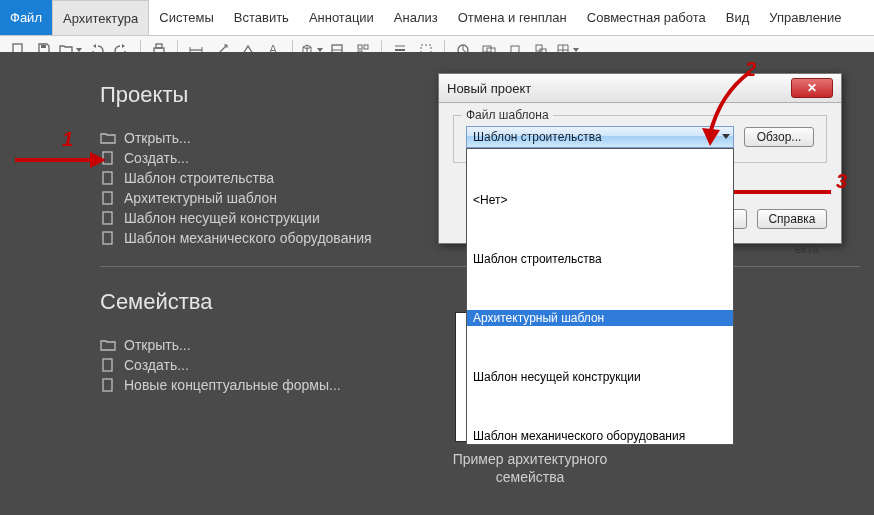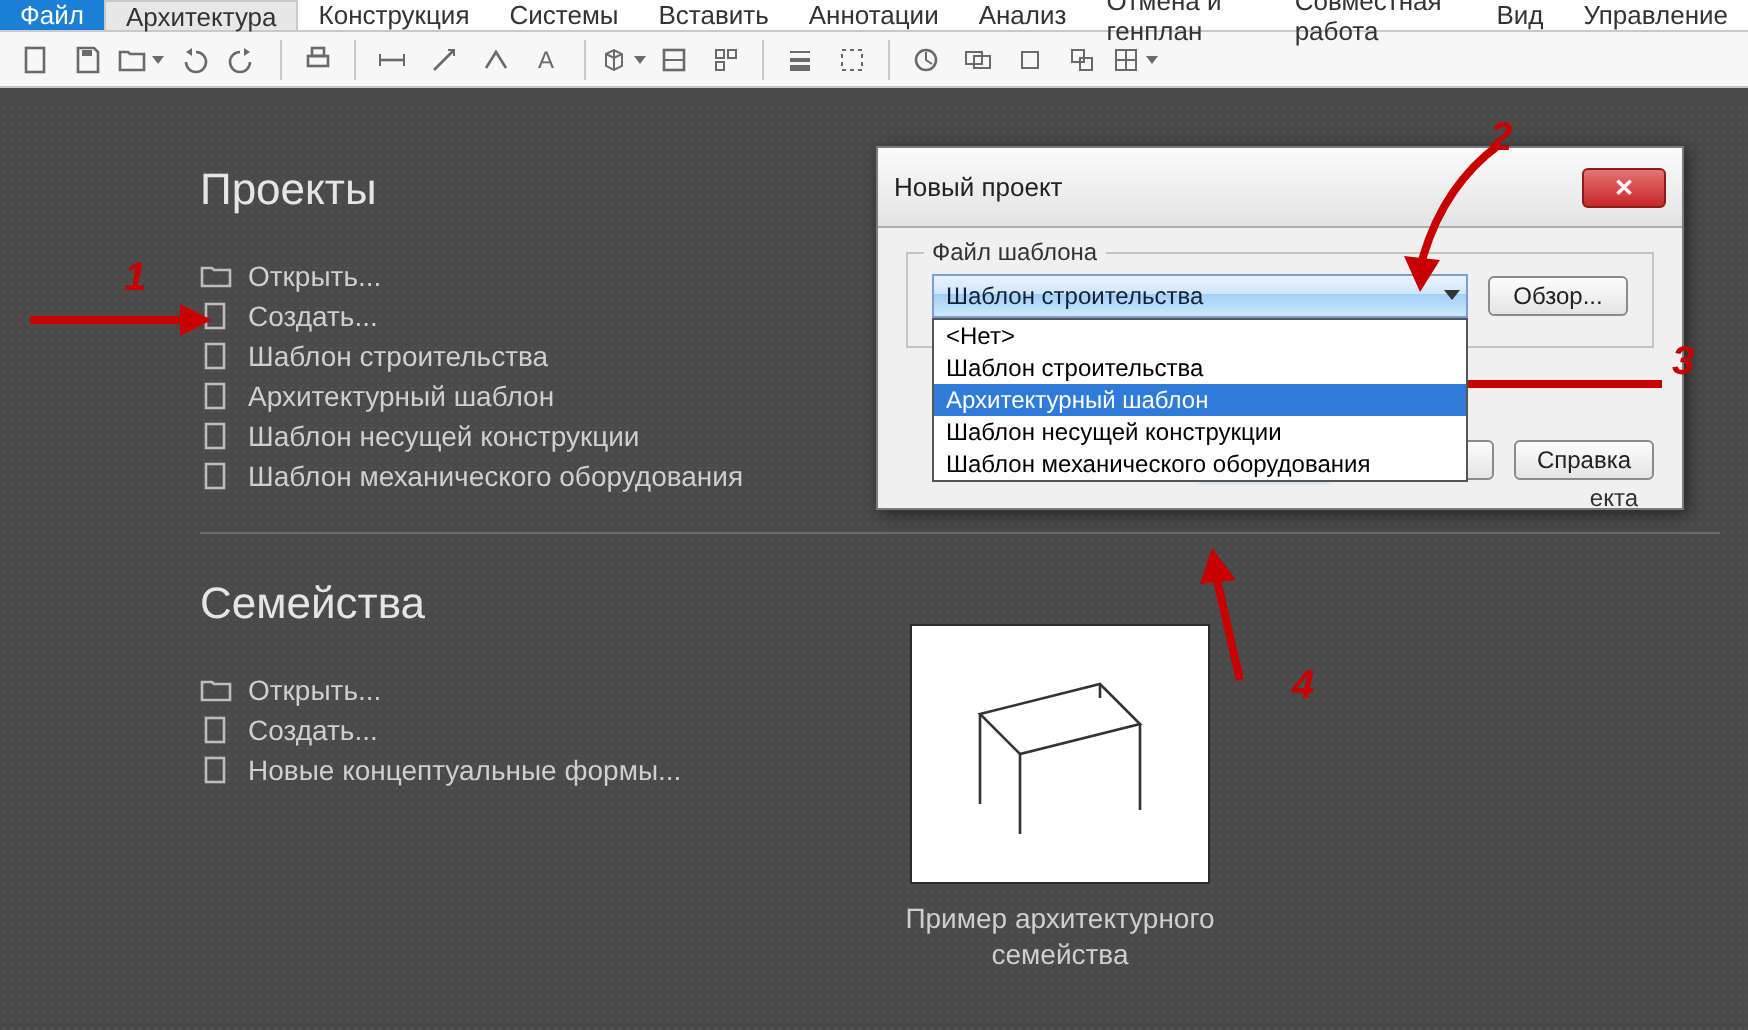--- a/index.html
+++ b/index.html
@@ -9,21 +9,21 @@
     background: #4a4a4a;
     width: 874px;
     height: 515px;
     overflow: hidden;
     position: relative;
   }
   
   .ribbon-tabs {
     display: flex;
     background: #fff;
-    height: 16px;
+    height: 36px;
     align-items: stretch;
     border-bottom: 1px solid #c9c9c9;
   }
   .ribbon-tab {
     padding: 4px 10px;
     font-size: 13px;
     color: #333;
     cursor: pointer;
     display: flex;
     align-items: center;
@@ -147,21 +147,21 @@
   .dialog {
     position: absolute;
     left: 438px;
     top: 73px;
     width: 404px;
     background: #f0f0f0;
     border: 1px solid #7a7a7a;
     box-shadow: 2px 2px 8px rgba(0,0,0,0.5);
   }
   .dlg-title {
-    height: 40px;
+    height: 29px;
     background: linear-gradient(#fbfbfb, #e3e3e3);
     display: flex;
     align-items: center;
     padding: 0 8px;
     border-bottom: 1px solid #b0b0b0;
     font-size: 13px;
     color: #222;
   }
   .dlg-title .spacer { flex: 1; }
   .dlg-close {
@@ -232,20 +232,21 @@
     right: 0;
     background: #fff;
     border: 1px solid #555;
     z-index: 5;
   }
   .combo-item {
     padding: 1px 6px;
     font-size: 12px;
     color: #000;
     cursor: pointer;
+    margin-top: 43px;
   }
   .combo-item.selected {
     background: #2f7bd9;
     color: #fff;
   }
   .btn {
     height: 20px;
     min-width: 70px;
     padding: 0 10px;
     background: linear-gradient(#fdfdfd, #e4e4e4);
@@ -284,21 +285,20 @@
     position: absolute;
     pointer-events: none;
   }
 </style>
 </head>
 <body>
 
 <div class="ribbon-tabs">
   <div class="ribbon-tab file">Файл</div>
   <div class="ribbon-tab active">Архитектура</div>
-  <div class="ribbon-tab">Конструкция</div>
   <div class="ribbon-tab">Системы</div>
   <div class="ribbon-tab">Вставить</div>
   <div class="ribbon-tab">Аннотации</div>
   <div class="ribbon-tab">Анализ</div>
   <div class="ribbon-tab">Отмена и генплан</div>
   <div class="ribbon-tab">Совместная работа</div>
   <div class="ribbon-tab">Вид</div>
   <div class="ribbon-tab">Управление</div>
 </div>
 

